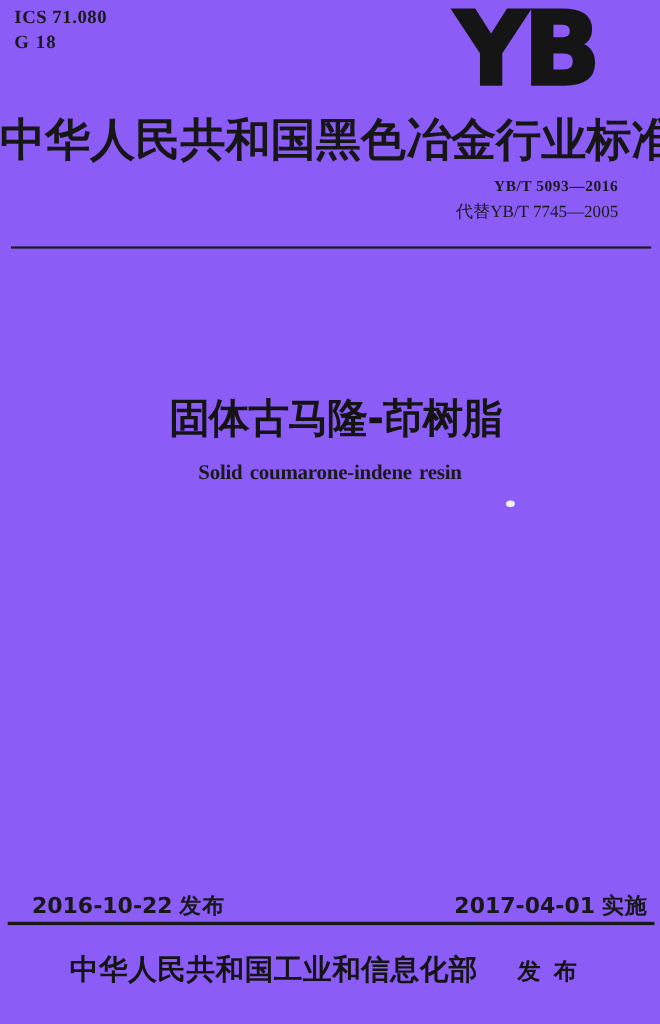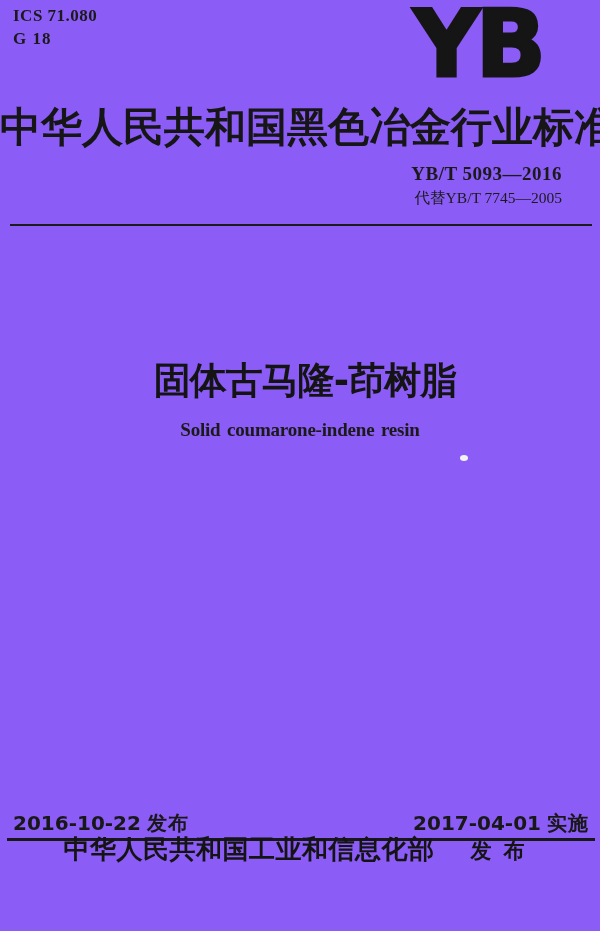--- a/index.html
+++ b/index.html
@@ -70,21 +70,21 @@
   
   .std-block {
     position: absolute;
     top: 163px;
     right: 38px;
     text-align: right;
     font-family: "Liberation Serif", serif;
   }
   .std-number {
     font-weight: bold;
-    font-size: 19px;
+    font-size: 14px;
     letter-spacing: 0.5px;
     white-space: nowrap;
   }
   .std-replaces {
     margin-top: 3px;
     font-size: 15.5px;
     white-space: nowrap;
   }
   .std-replaces .prefix { font-family: "DejaVu Sans", sans-serif; }
 
@@ -132,36 +132,36 @@
     left: 13px;
     right: 11px;
     display: flex;
     justify-content: space-between;
     align-items: baseline;
     font-weight: bold;
     font-size: 20px;
     white-space: nowrap;
     color: #181818;
   }
-  .date-row .date { letter-spacing: 0px; }
+  .date-row .date { letter-spacing: 0px; margin-left: 16px; }
   .date-row .label { margin-left: 6px; letter-spacing: 1px; }
 
   .rule-bottom {
     position: absolute;
     top: 838px;
     left: 7px;
     width: 588px;
     height: 3px;
     background: #181818;
   }
 
   
   .publisher-row {
     position: absolute;
-    top: 832px;
+    top: 864px;
     left: 0;
     right: 0;
     display: flex;
     justify-content: center;
     align-items: baseline;
     gap: 36px;
     white-space: nowrap;
   }
   .publisher-name {
     font-family: "Liberation Serif", serif;

